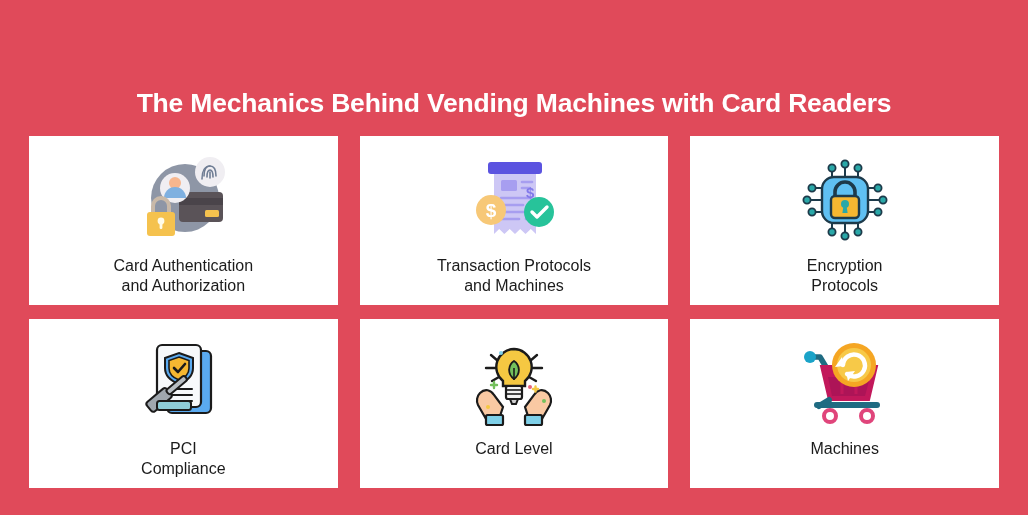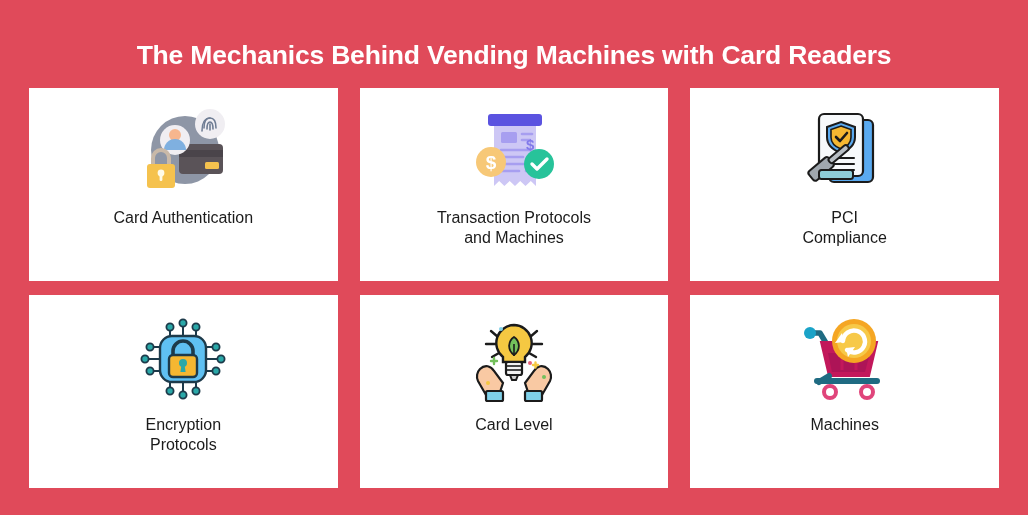--- a/index.html
+++ b/index.html
@@ -17,20 +17,21 @@
   }
   #page-title {
     color: #ffffff;
     font-size: 26.5px;
     font-weight: bold;
     text-align: center;
     letter-spacing: -0.2px;
     padding-top: 40px;
     padding-bottom: 16px;
     line-height: 1.2;
+    margin-top: 48px;
   }
   #card-grid {
     flex: 1;
     display: grid;
     grid-template-columns: repeat(3, 1fr);
     grid-template-rows: repeat(2, 1fr);
     column-gap: 22px;
     row-gap: 14px;
     padding: 0 29px 27px 29px;
   }
@@ -87,20 +88,21 @@
             <path d="M69 27c0-8 3-13 8-13"></path>
           </g>
           <rect x="14" y="60" width="28" height="24" rx="3" fill="#f5c24e"></rect>
           <path d="M20 60v-6a8 8 0 0 1 16 0v6" fill="none" stroke="#c9b9a8" stroke-width="4"></path>
           <circle cx="28" cy="69" r="3.4" fill="#fffbe8"></circle>
           <rect x="26.6" y="71" width="2.8" height="6" rx="1.2" fill="#fffbe8"></rect>
         </svg>
       </div>
       <div class="card-label">
         <span>Card Authentication</span>
+        <span class="l2">and Authorization</span>
       </div>
     </div>
 
     <div class="card">
       <div class="card-icon">
         <svg width="100" height="96" viewBox="0 0 100 96">
           <path d="M30 18h42v64l-5.2-5-5.3 5-5.3-5-5.2 5-5.3-5-5.3 5-5.2-5-5.2 5z" fill="#cdc7f5"></path>
           <rect x="24" y="10" width="54" height="12" rx="3" fill="#5b53e0"></rect>
           <rect x="37" y="28" width="16" height="11" rx="1.5" fill="#a79ef0"></rect>
           <g stroke="#a79ef0" stroke-width="2.6" stroke-linecap="round">
@@ -115,46 +117,20 @@
           <text x="62" y="46" font-family="'Liberation Sans',sans-serif" font-size="15" font-weight="bold" fill="#8179ea">$</text>
           <circle cx="27" cy="58" r="15" fill="#f7c877"></circle>
           <text x="27" y="65" text-anchor="middle" font-family="'Liberation Sans',sans-serif" font-size="19" font-weight="bold" fill="#ffffff">$</text>
           <circle cx="75" cy="60" r="15" fill="#27c39a"></circle>
           <path d="M68 60l5 5 10-10" fill="none" stroke="#ffffff" stroke-width="3.4" stroke-linecap="round" stroke-linejoin="round"></path>
         </svg>
       </div>
       <div class="card-label">
         <span>Transaction Protocols</span>
         <span class="l2">and Machines</span>
-      </div>
-    </div>
-
-    <div class="card">
-      <div class="card-icon">
-        <svg width="100" height="96" viewBox="0 0 100 96">
-          <rect x="34" y="16" width="44" height="62" rx="5" fill="#5aaaf0" stroke="#1b1b1b" stroke-width="2.2"></rect>
-          <rect x="24" y="10" width="44" height="62" rx="5" fill="#f7f9fb" stroke="#1b1b1b" stroke-width="2.2"></rect>
-          <path d="M46 18l14 5v10c0 8-6 13-14 16-8-3-14-8-14-16V23z" fill="#5aaaf0" stroke="#1b1b1b" stroke-width="2"></path>
-          <path d="M46 22l10 3.6v7.6c0 6-4.4 9.6-10 11.8-5.6-2.2-10-5.8-10-11.8v-7.6z" fill="#f5b731" stroke="#1b1b1b" stroke-width="1.6"></path>
-          <path d="M41 33l4 4 7-8" fill="none" stroke="#1b1b1b" stroke-width="2.6" stroke-linecap="round" stroke-linejoin="round"></path>
-          <g stroke="#1b1b1b" stroke-width="2" stroke-linecap="round">
-            <path d="M33 54h26"></path>
-              <path d="M33 60h26"></path>
-              <path d="M41 66h18"></path>
-          </g>
-          <g transform="rotate(-40 35 60)">
-            <rect x="12" y="52" width="26" height="12" rx="3" fill="#a0a7ae" stroke="#1b1b1b" stroke-width="2"></rect>
-            <rect x="36" y="55" width="24" height="6" rx="2.5" fill="#b8bec4" stroke="#1b1b1b" stroke-width="2"></rect>
-          </g>
-          <rect x="24" y="66" width="34" height="9" rx="2.5" fill="#8ecdd8" stroke="#1b1b1b" stroke-width="2"></rect>
-        </svg>
-      </div>
-      <div class="card-label">
-        <span>PCI</span>
-        <span class="l2">Compliance</span>
       </div>
     </div>
 
     <div class="card">
       <div class="card-icon">
         <svg width="100" height="96" viewBox="0 0 100 96">
           <g stroke="#1d3a4a" stroke-width="2" fill="none" stroke-linecap="round">
             <path d="M37 26v-8"></path>
               <path d="M50 24v-10"></path>
               <path d="M63 26v-8"></path>
@@ -185,20 +161,46 @@
           <rect x="27" y="25" width="46" height="46" rx="12" fill="#5fc0f2" stroke="#1d3a4a" stroke-width="2.4"></rect>
           <path d="M40 46v-6a10 10 0 0 1 20 0v6" fill="none" stroke="#1d3a4a" stroke-width="3.6"></path>
           <rect x="36" y="44" width="28" height="22" rx="4" fill="#f5b731" stroke="#1d3a4a" stroke-width="2.4"></rect>
           <circle cx="50" cy="52" r="4" fill="#2aa8a8"></circle>
           <path d="M48.4 54h3.2l1 7h-5.2z" fill="#2aa8a8"></path>
         </svg>
       </div>
       <div class="card-label">
         <span>Encryption</span>
         <span class="l2">Protocols</span>
+      </div>
+    </div>
+
+    <div class="card">
+      <div class="card-icon">
+        <svg width="100" height="96" viewBox="0 0 100 96">
+          <rect x="34" y="16" width="44" height="62" rx="5" fill="#5aaaf0" stroke="#1b1b1b" stroke-width="2.2"></rect>
+          <rect x="24" y="10" width="44" height="62" rx="5" fill="#f7f9fb" stroke="#1b1b1b" stroke-width="2.2"></rect>
+          <path d="M46 18l14 5v10c0 8-6 13-14 16-8-3-14-8-14-16V23z" fill="#5aaaf0" stroke="#1b1b1b" stroke-width="2"></path>
+          <path d="M46 22l10 3.6v7.6c0 6-4.4 9.6-10 11.8-5.6-2.2-10-5.8-10-11.8v-7.6z" fill="#f5b731" stroke="#1b1b1b" stroke-width="1.6"></path>
+          <path d="M41 33l4 4 7-8" fill="none" stroke="#1b1b1b" stroke-width="2.6" stroke-linecap="round" stroke-linejoin="round"></path>
+          <g stroke="#1b1b1b" stroke-width="2" stroke-linecap="round">
+            <path d="M33 54h26"></path>
+              <path d="M33 60h26"></path>
+              <path d="M41 66h18"></path>
+          </g>
+          <g transform="rotate(-40 35 60)">
+            <rect x="12" y="52" width="26" height="12" rx="3" fill="#a0a7ae" stroke="#1b1b1b" stroke-width="2"></rect>
+            <rect x="36" y="55" width="24" height="6" rx="2.5" fill="#b8bec4" stroke="#1b1b1b" stroke-width="2"></rect>
+          </g>
+          <rect x="24" y="66" width="34" height="9" rx="2.5" fill="#8ecdd8" stroke="#1b1b1b" stroke-width="2"></rect>
+        </svg>
+      </div>
+      <div class="card-label">
+        <span>PCI</span>
+        <span class="l2">Compliance</span>
       </div>
     </div>
 
     <div class="card">
       <div class="card-icon">
         <svg width="100" height="96" viewBox="0 0 100 96">
           <g stroke="#1b1b1b" stroke-width="2.4" stroke-linecap="round">
             <path d="M27 20l7 6"></path>
               <path d="M22 33h9"></path>
               <path d="M28 46l7-4"></path>

